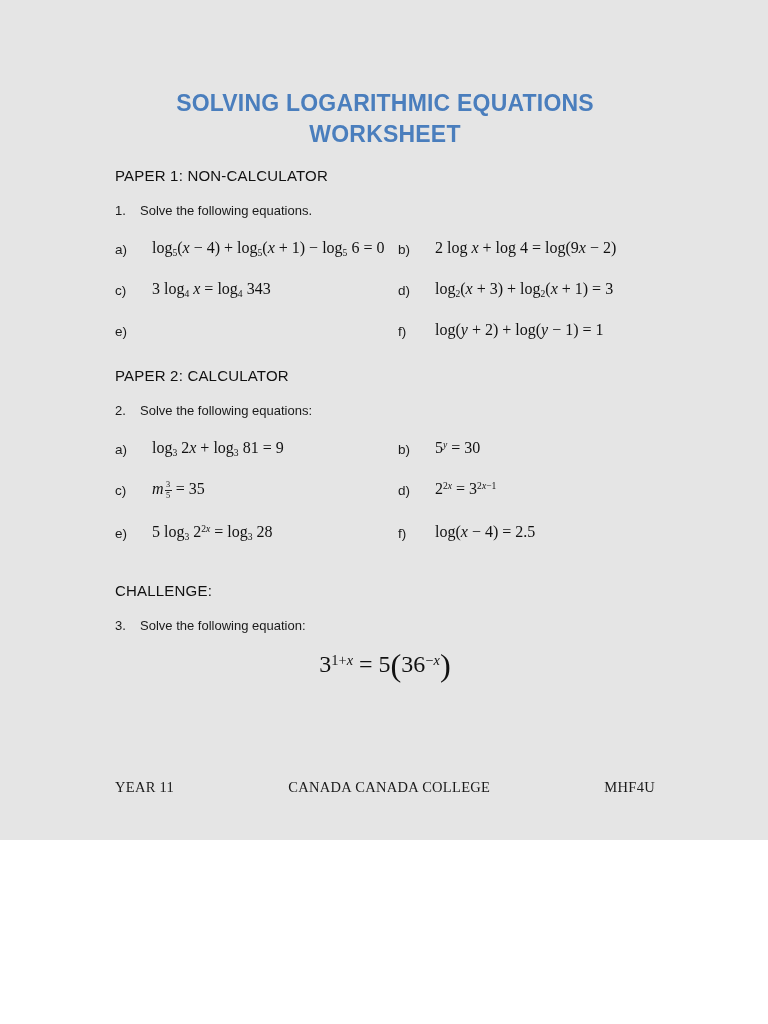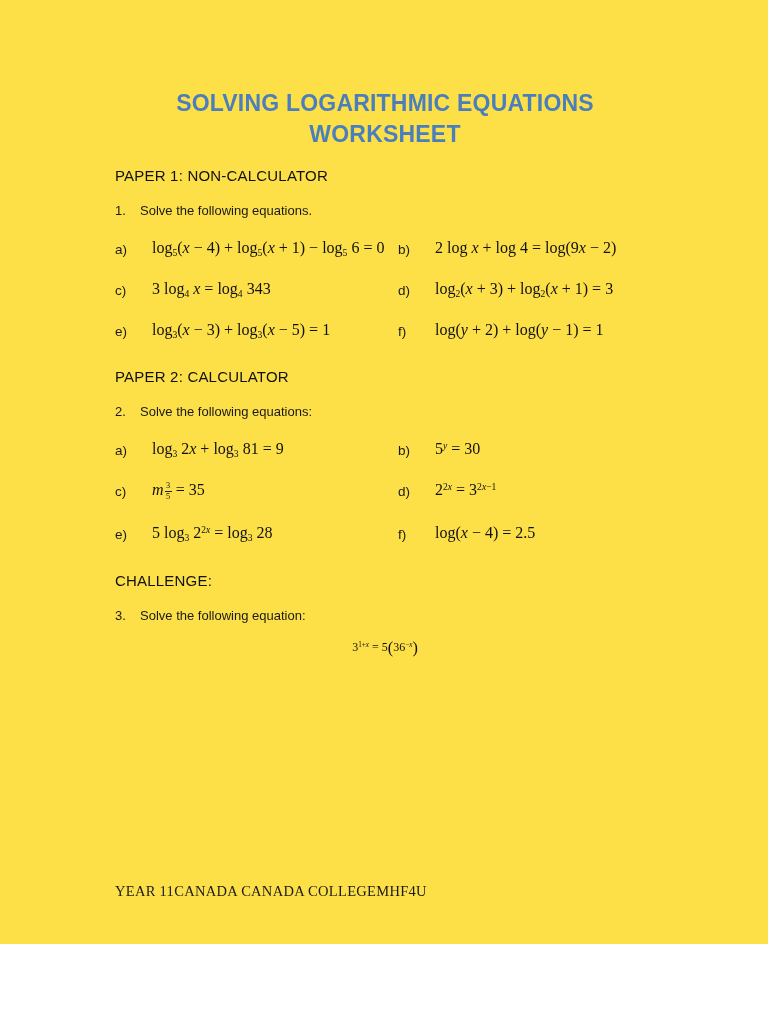--- a/index.html
+++ b/index.html
@@ -1,22 +1,22 @@
 <!DOCTYPE html>
 <html><head>
 <meta charset="utf-8">
 <style>
   * { box-sizing: border-box; margin: 0; padding: 0; }
   html, body { background: #ffffff; }
   .page {
     position: relative;
     width: 768px;
-    height: 944px;
+    height: 840px;
     margin: 0 auto;
-    background: #fde047;
+    background: #e5e5e5;
     font-family: "Liberation Sans", sans-serif;
     color: #1a1a1a;
     overflow: hidden;
   }
   .content {
     padding: 88px 113px 0 115px;
   }
   .title {
     font-size: 23px;
     font-weight: 700;
@@ -26,21 +26,21 @@
     letter-spacing: 0.2px;
   }
   .section-heading {
     font-size: 15px;
     font-weight: 400;
     color: #111;
     letter-spacing: 0.2px;
   }
   .heading-p1 { margin-top: 17px; }
   .heading-p2 { margin-top: 28px; }
-  .heading-ch { margin-top: 30px; }
+  .heading-ch { margin-top: 40px; }
   .instruction {
     margin-top: 19px;
     font-size: 13px;
     color: #1a1a1a;
   }
   .instruction .num { display: inline-block; width: 25px; }
   .problems {
     display: grid;
     grid-template-columns: 283px 1fr;
     row-gap: 22px;
@@ -72,27 +72,28 @@
     line-height: 1.2;
     vertical-align: 0.85em;
     margin-left: 1px;
   }
   .stackfrac .num { border-bottom: 1px solid #222; padding: 0 1.5px; }
   .lparen, .rparen { font-size: 1.35em; vertical-align: -0.12em; }
   .challenge-eq-row {
     margin-top: 14px;
     text-align: center;
   }
-  .challenge-eq-row .math { font-size: 12px; }
+  .challenge-eq-row .math { font-size: 24px; }
   .footer {
     position: absolute;
     left: 115px;
     right: 113px;
     bottom: 44px;
     display: flex;
+    justify-content: space-between;
     font-family: "Liberation Serif", serif;
     font-size: 14.5px;
     color: #1a1a1a;
     letter-spacing: 0.3px;
   }
 </style>
 </head>
 <body>
 
 <div class="page">
@@ -119,21 +120,20 @@
       <div class="problem">
         <span class="plabel">c)</span>
         <span class="math">3 log<sub>4</sub> <i>x</i> = log<sub>4</sub> 343</span>
       </div>
       <div class="problem">
         <span class="plabel">d)</span>
         <span class="math">log<sub>2</sub>(<i>x</i> + 3) + log<sub>2</sub>(<i>x</i> + 1) = 3</span>
       </div>
       <div class="problem">
         <span class="plabel">e)</span>
-        <span class="math">log<sub>3</sub>(<i>x</i> − 3) + log<sub>3</sub>(<i>x</i> − 5) = 1</span>
       </div>
       <div class="problem">
         <span class="plabel">f)</span>
         <span class="math">log(<i>y</i> + 2) + log(<i>y</i> − 1) = 1</span>
       </div>
     </div>
 
     <h2 class="section-heading heading-p2">PAPER 2: CALCULATOR</h2>
     <p class="instruction">
       <span class="num">2.</span><span>Solve the following equations:</span>

